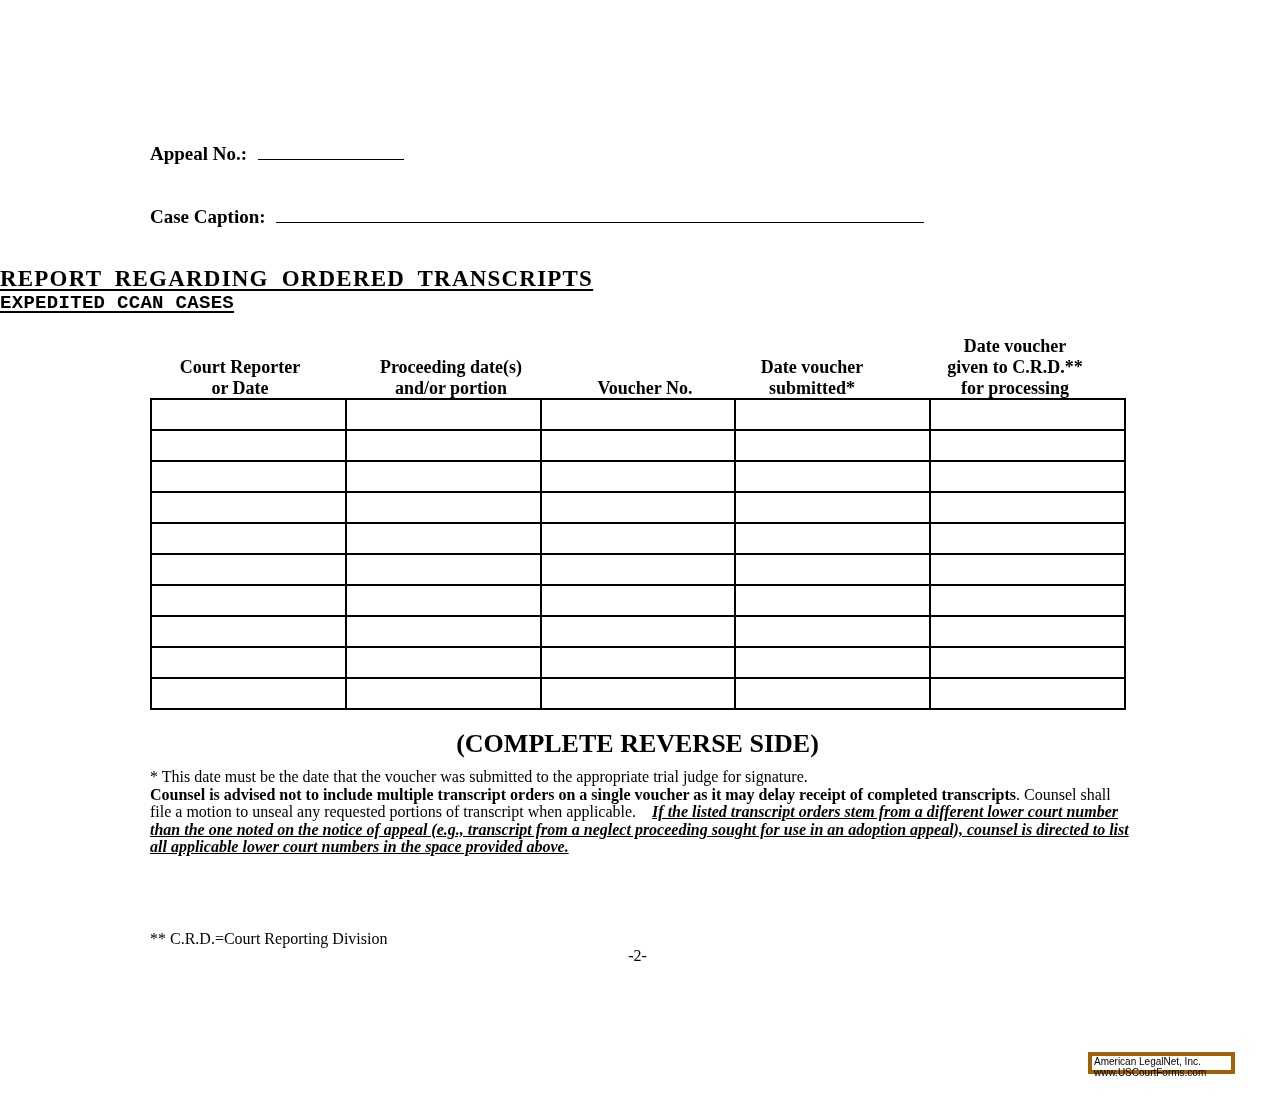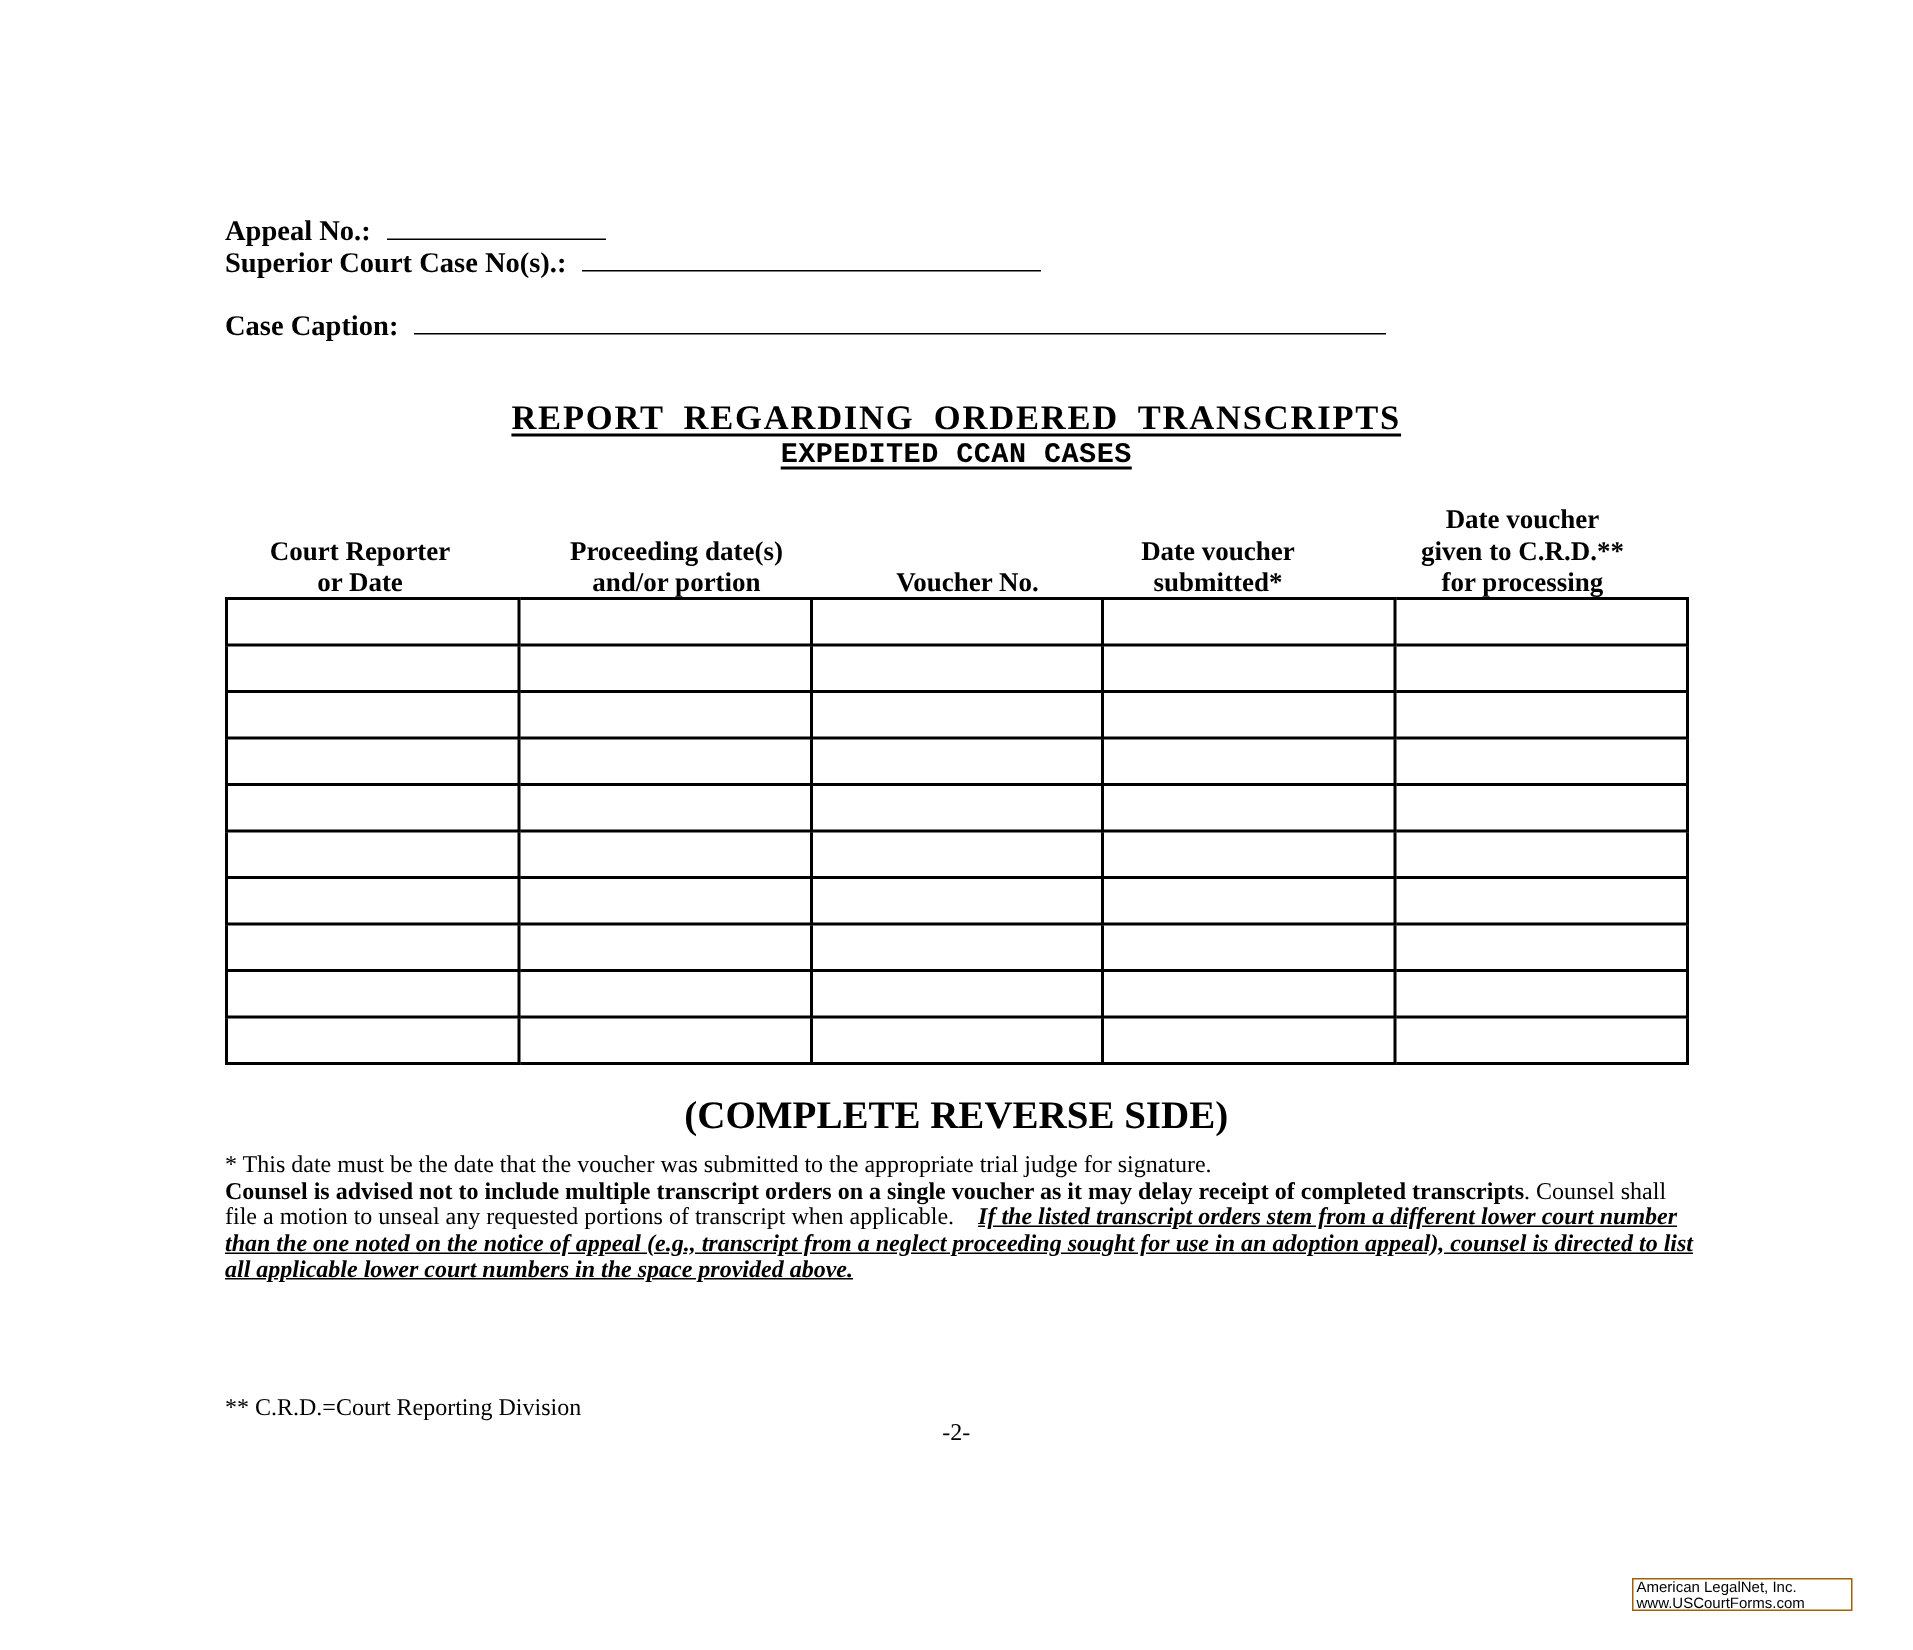--- a/index.html
+++ b/index.html
@@ -32,21 +32,21 @@
       display: inline-block;
       border-bottom: 1.5px solid #000;
       height: 16px;
       vertical-align: baseline;
       margin-left: 6px;
     }
     .title {
       position: absolute;
       left: 0;
       width: 1275px;
-      text-align: center;
+      text-align: left;
       font-weight: bold;
       white-space: nowrap;
     }
     .title span {
       text-decoration: underline;
       text-decoration-thickness: 2px;
       text-underline-offset: 3px;
     }
     .title-main {
       top: 266px;
@@ -118,41 +118,37 @@
       width: 1275px;
       text-align: center;
       font-size: 16px;
     }
     .watermark {
       position: absolute;
       left: 1088px;
       top: 1052px;
       width: 147px;
       height: 22px;
-      border: 1px solid #a16207;
+      border: 4px solid #a16207;
       font-family: "Liberation Sans", "DejaVu Sans", sans-serif;
       font-size: 10px;
       line-height: 10.5px;
       padding: 1px 2px;
       box-sizing: border-box;
     }
   </style>
 </head>
 <body>
 
 <div class="page">
 
   <div class="field-line" style="top:143px;">
     <span>Appeal No.:</span>
     <span class="blank" style="width:146px;"></span>
   </div>
-  <div class="field-line" style="top:164px;">
-    <span>Superior Court Case No(s).:</span>
-    <span class="blank" style="width:306px;"></span>
-  </div>
   <div class="field-line" style="top:206px;">
     <span>Case Caption:</span>
     <span class="blank" style="width:648px;"></span>
   </div>
 
   <div class="title title-main">
     <span>REPORT  REGARDING  ORDERED  TRANSCRIPTS</span>
   </div>
   <div class="title title-sub">
     <span>EXPEDITED CCAN CASES</span>

